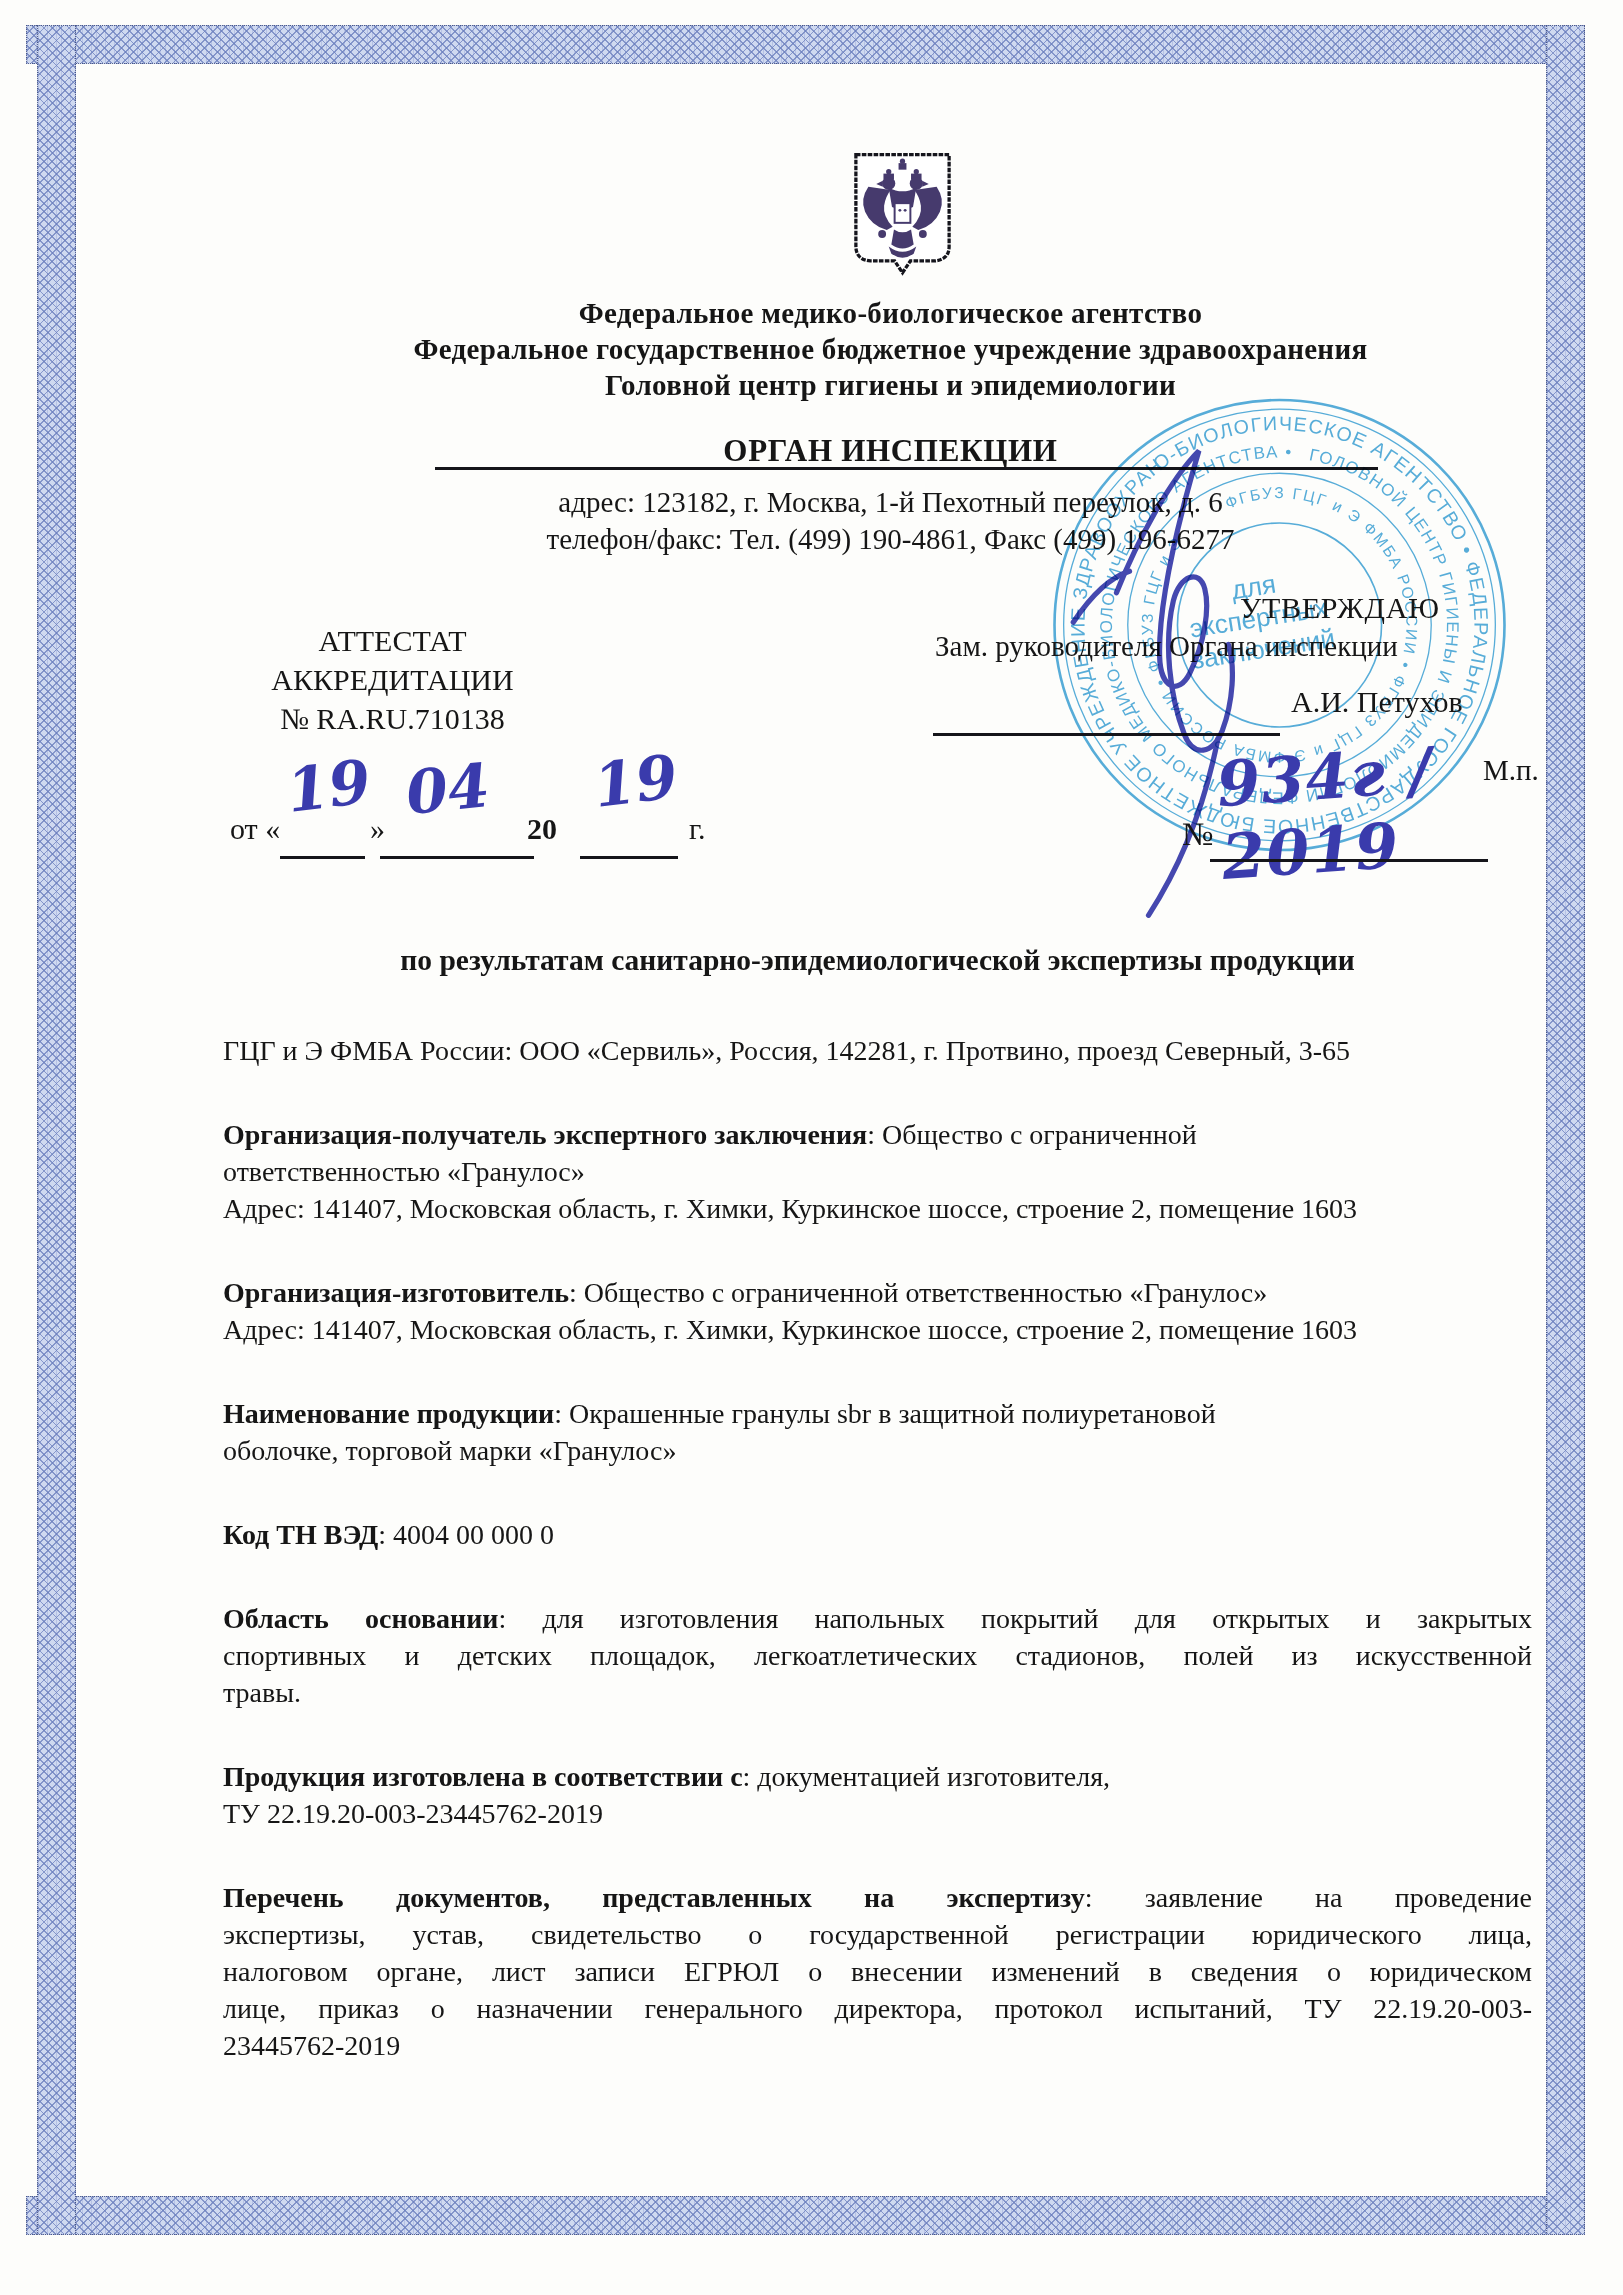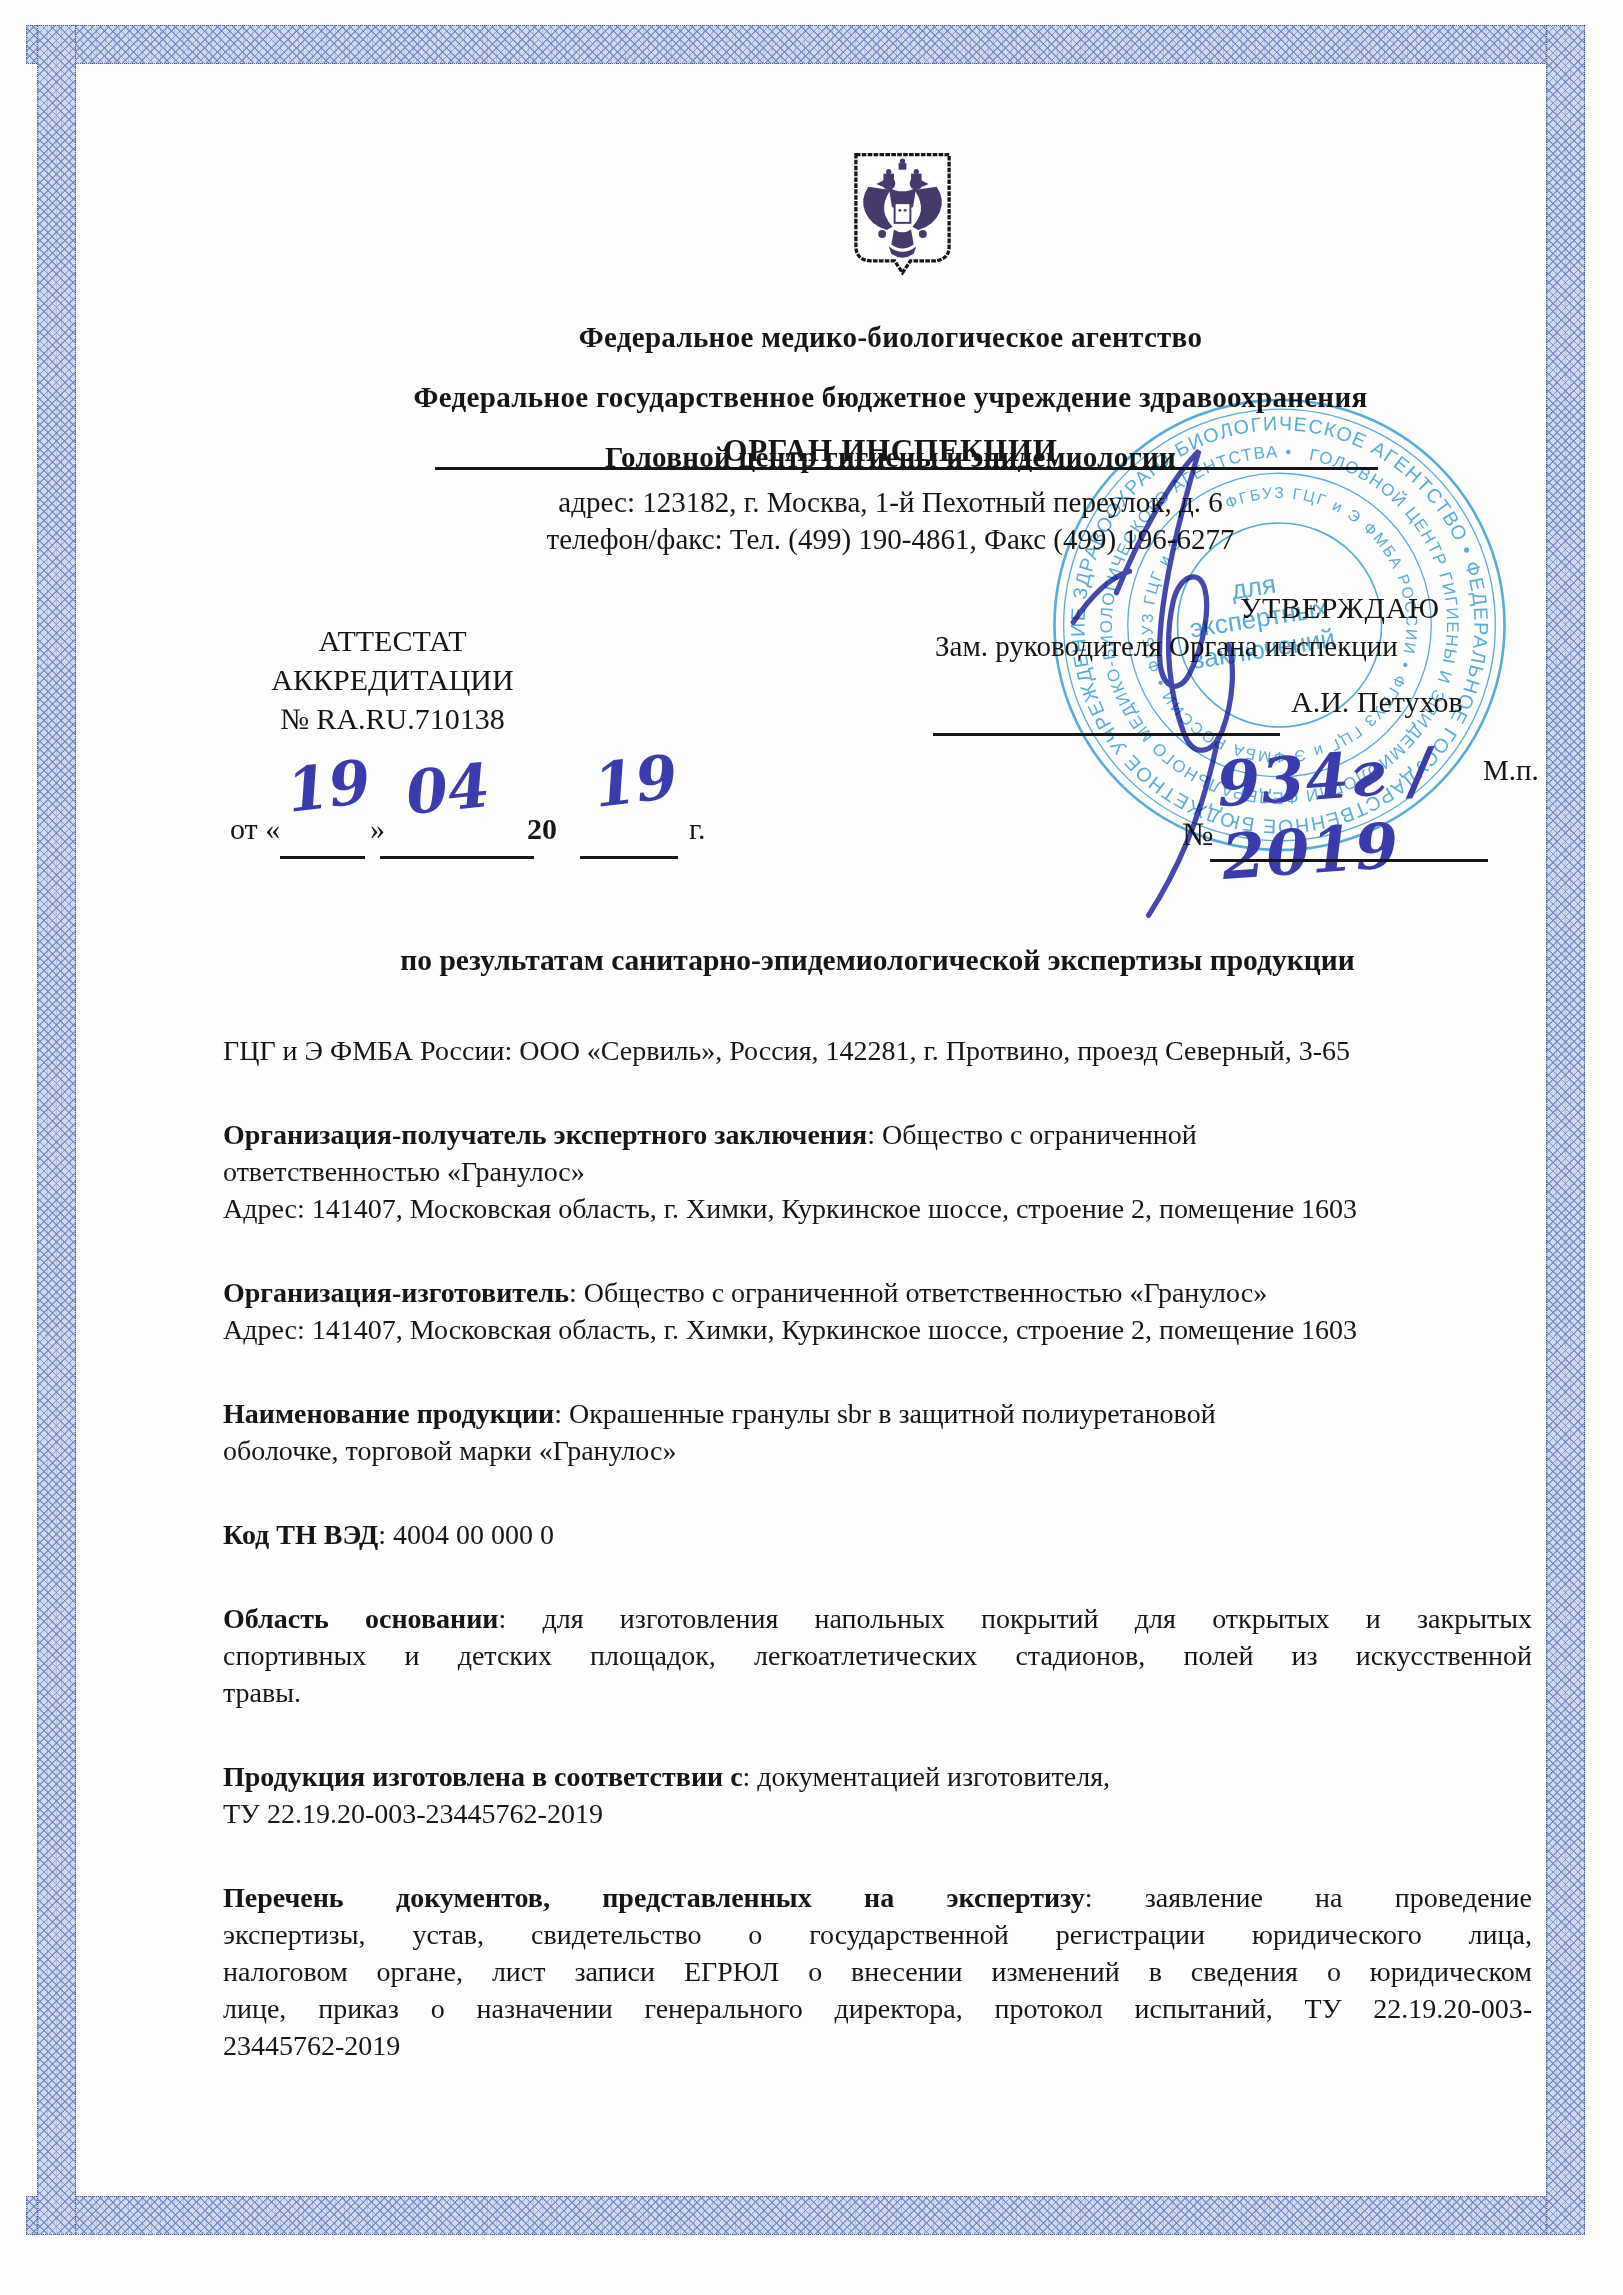--- a/index.html
+++ b/index.html
@@ -17,21 +17,21 @@
       #cfd9f0;
     border:1.3px dotted rgba(52,64,110,.75);
   }
   .band.top{left:26px;top:25px;right:38px;height:37px;}
   .band.bottom{left:26px;bottom:60px;right:38px;height:37px;}
   .band.left{left:37px;top:25px;bottom:60px;width:37px;}
   .band.right{right:38px;top:25px;bottom:60px;width:37px;}
 
   .abs{position:absolute;}
   .ctr{text-align:center;}
-  .hdr{font-weight:700;font-size:29px;line-height:36px;letter-spacing:0.3px;margin-top:24px;}
+  .hdr{font-weight:700;font-size:29px;line-height:36px;letter-spacing:0.3px;}
   .organ-title{font-weight:700;font-size:31px;letter-spacing:0.7px;}
   .addr{font-size:29px;line-height:36px;}
   .rule{position:absolute;background:#15151a;}
   .plain46{font-size:30px;}
   .plain44{font-size:29px;}
 
   
   .ink{
     font-family:"DejaVu Serif","Liberation Serif",serif;
     font-style:italic;font-weight:700;color:#3a3bac;

